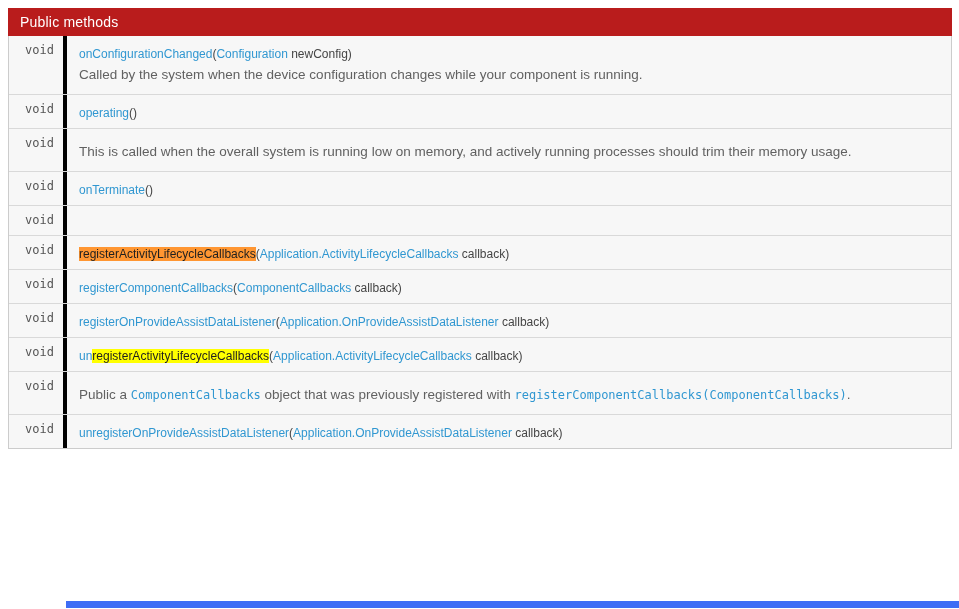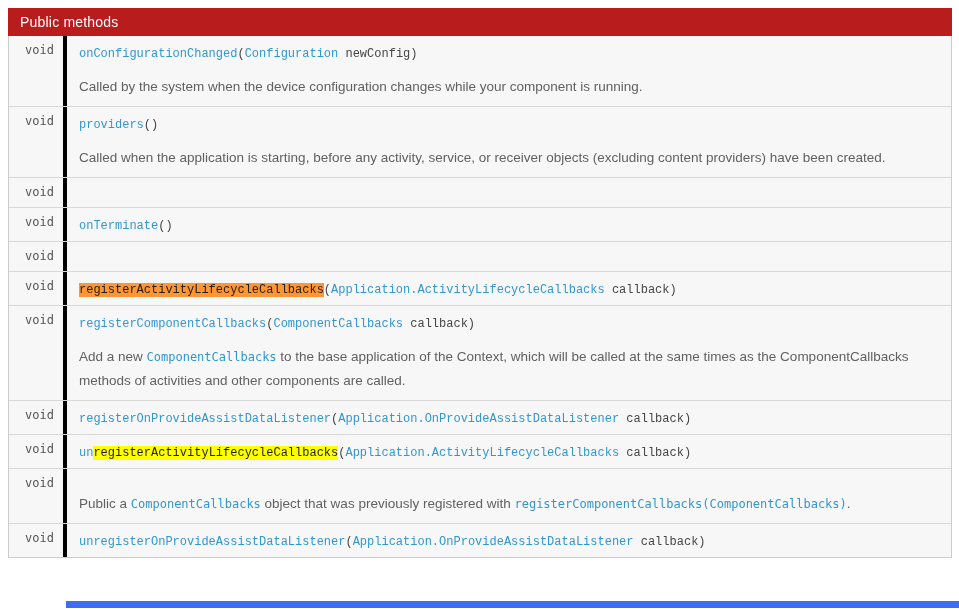--- a/index.html
+++ b/index.html
@@ -22,30 +22,30 @@
     width:58px; flex:0 0 58px; border-right:4px solid #000000;
     padding:4px 0 7px 16px;
   }
   .rt {
     font-family:"DejaVu Sans Mono", monospace; font-size:12px; color:#555555;
   }
 
   .cell-main { flex:1; padding:10px 28px 7px 12px; min-width:0; }
 
   .sig {
-    font-family:Liberation Mono, monospace; font-size:12px;
+    font-family:Liberation Sans, sans-serif; font-size:12px;
     line-height:16px; white-space:pre-wrap;
   }
   .k-link  { color:#3097d1; cursor:pointer; }
   .k-plain { color:#454545; }
   .k-hl-orange { background:#ff9632; color:#1f1f1f; cursor:pointer; }
   .k-hl-yellow { background:#ffff00; color:#1f1f1f; cursor:pointer; }
 
   .desc {
-    font-size:13.5px; color:#616161; line-height:24px; margin-top:13px;
+    font-size:13.5px; color:#616161; line-height:24px; margin-top:1px;
   }
   .t-plain { color:#616161; }
   .t-codelink {
     font-family:"DejaVu Sans Mono", monospace; font-size:12px;
     color:#3097d1; cursor:pointer;
   }
 
   .hbar {
     position:absolute; left:66px; right:0; top:601px; height:7px;
     background:#3e6df5;
@@ -67,30 +67,30 @@
       <div class="sig"><span class="k-link">onConfigurationChanged</span><span class="k-plain">(</span><span class="k-link">Configuration</span><span class="k-plain"> newConfig)</span></div>
       <div class="desc"><span class="t-plain">Called by the system when the device configuration changes while your component is running.</span></div>
     </div>
   </div>
 
   <div class="row">
     <div class="cell-type">
       <span class="rt">void</span>
     </div>
     <div class="cell-main">
-      <div class="sig"><span class="k-link">providers</span><span class="k-plain">()</span></div>
-      <div class="desc"><span class="t-plain">Called when the application is starting, before any activity, service, or receiver objects (excluding content providers) have been created.</span></div>
+      <div class="sig"><span class="k-link">operating</span><span class="k-plain">()</span></div>
     </div>
   </div>
 
   <div class="row">
     <div class="cell-type">
       <span class="rt">void</span>
     </div>
     <div class="cell-main">
+      <div class="desc"><span class="t-plain">This is called when the overall system is running low on memory, and actively running processes should trim their memory usage.</span></div>
     </div>
   </div>
 
   <div class="row">
     <div class="cell-type">
       <span class="rt">void</span>
     </div>
     <div class="cell-main">
       <div class="sig"><span class="k-link">onTerminate</span><span class="k-plain">()</span></div>
     </div>
@@ -113,21 +113,20 @@
 
     </div>
   </div>
 
   <div class="row">
     <div class="cell-type">
       <span class="rt">void</span>
     </div>
     <div class="cell-main">
       <div class="sig"><span class="k-link">registerComponentCallbacks</span><span class="k-plain">(</span><span class="k-link">ComponentCallbacks</span><span class="k-plain"> callback)</span></div>
-      <div class="desc"><span class="t-plain">Add a new </span><span class="t-codelink">ComponentCallbacks</span><span class="t-plain"> to the base application of the Context, which will be called at the same times as the ComponentCallbacks methods of activities and other components are called.</span></div>
     </div>
   </div>
 
   <div class="row">
     <div class="cell-type">
       <span class="rt">void</span>
     </div>
     <div class="cell-main">
       <div class="sig"><span class="k-link">registerOnProvideAssistDataListener</span><span class="k-plain">(</span><span class="k-link">Application.OnProvideAssistDataListener</span><span class="k-plain"> callback)</span></div>
 

